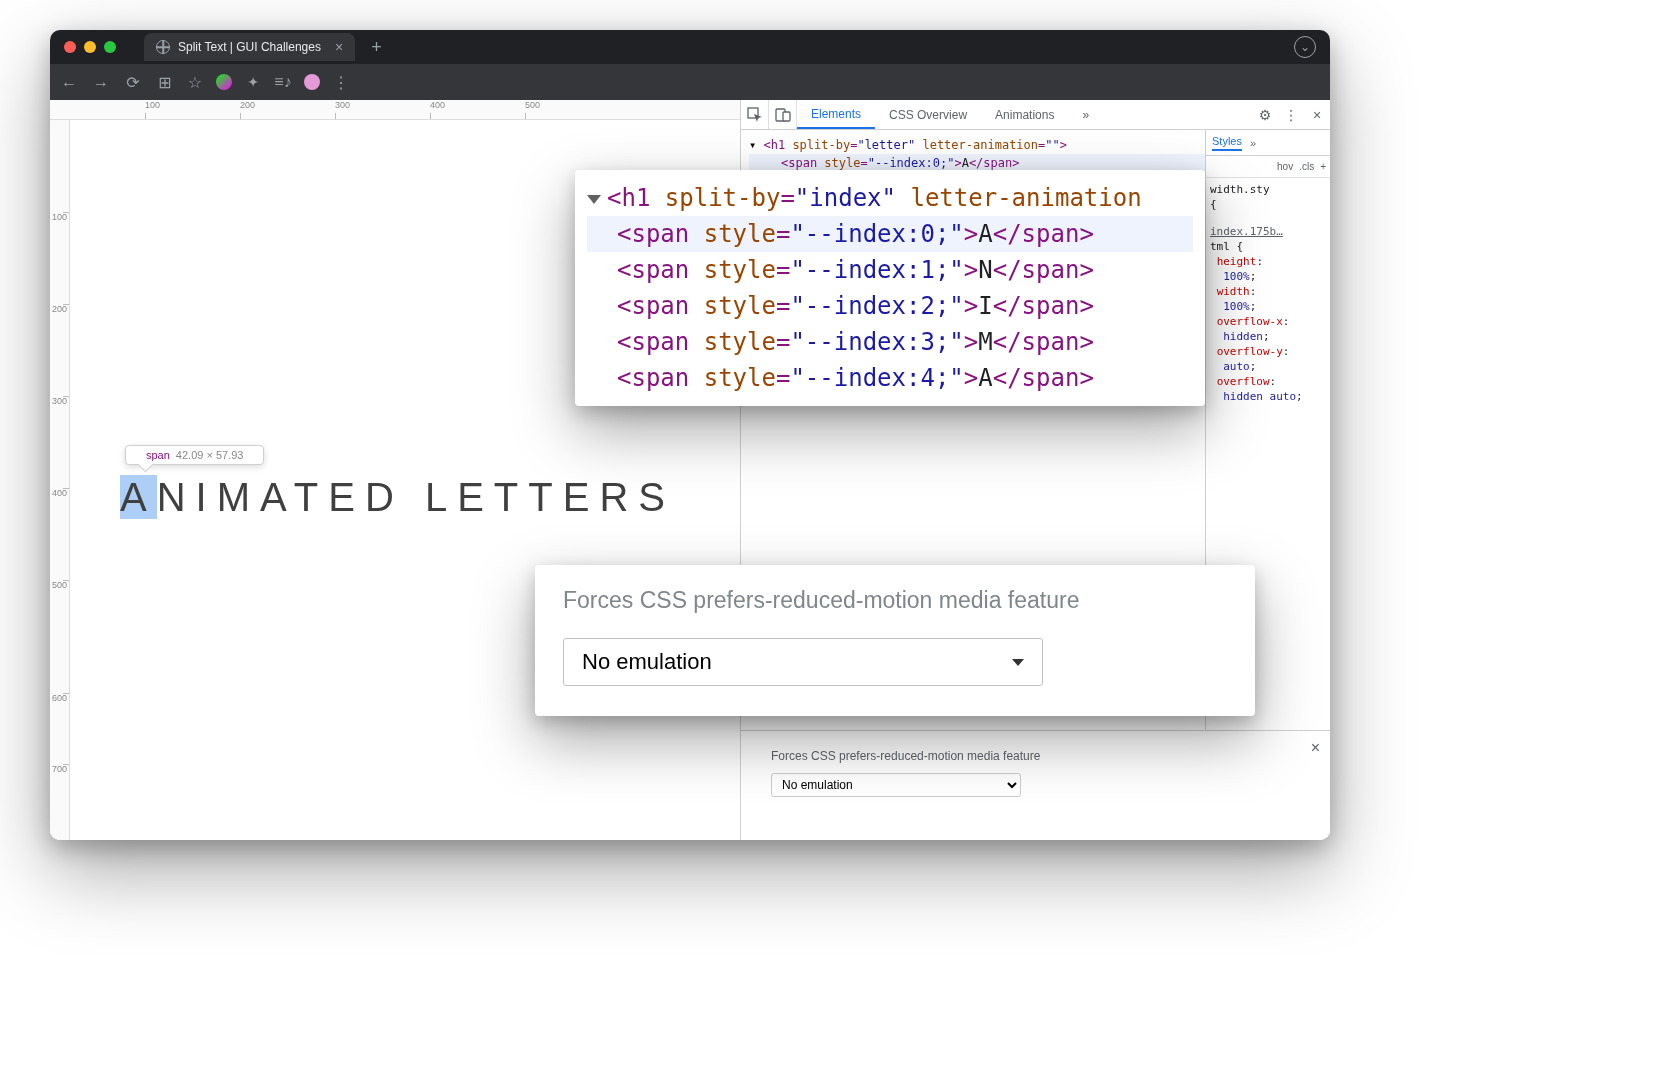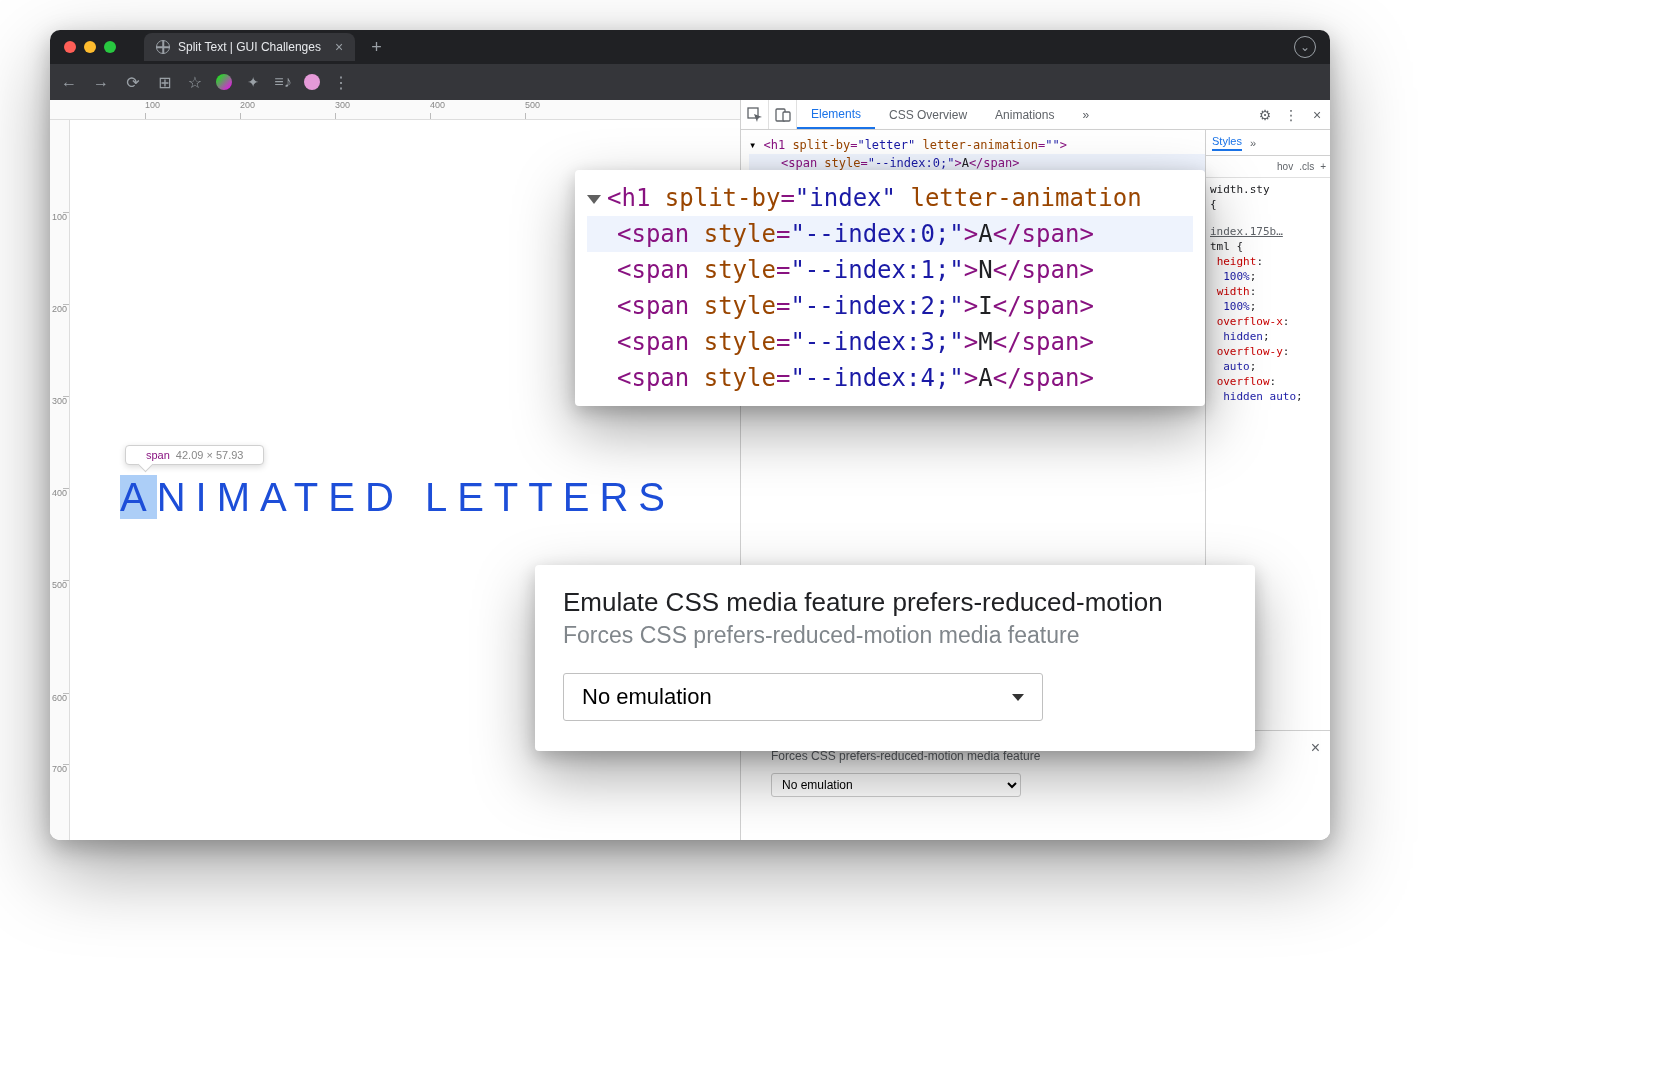--- a/index.html
+++ b/index.html
@@ -44,21 +44,21 @@
 
   
   .rulerH { position:absolute; left:0; top:0; right:590px; height:20px; border-bottom:1px solid #ddd; background:#fafafa; }
   .rulerH .tick{position:absolute;top:0;height:100%;font-size:9px;color:#888;}
   .rulerH .tick::before{content:"";position:absolute;left:0;bottom:0;width:1px;height:6px;background:#bbb;}
   .rulerV { position:absolute; left:0; top:20px; bottom:0; width:20px; border-right:1px solid #ddd; background:#fafafa; }
   .rulerV .tick{position:absolute;left:0;width:100%;font-size:9px;color:#888;text-align:right;padding-right:2px;}
   .rulerV .tick::before{content:"";position:absolute;right:0;top:0;height:1px;width:6px;background:#bbb;}
 
   .pageview { position:absolute; left:20px; top:20px; right:590px; bottom:0; overflow:hidden; }
-  .heading { position:absolute; left:50px; top:355px; font-size:40px; font-weight:200; letter-spacing:10px; color:#1d4ed8; white-space:nowrap; font-family:"Helvetica Neue",Arial,sans-serif;}
+  .heading { position:absolute; left:50px; top:355px; font-size:40px; font-weight:200; letter-spacing:10px; color:#404040; white-space:nowrap; font-family:"Helvetica Neue",Arial,sans-serif;}
   .heading .sel { background:#accef7; }
   .inspect-tip { position:absolute; left:55px; top:325px; background:#fff; border:1px solid #d0d0d0; border-radius:4px; padding:3px 20px; font-size:11px; box-shadow:0 2px 6px rgba(0,0,0,.15); display:flex; gap:6px; align-items:center;}
   .inspect-tip .tag{color:#881280;font-weight:500}
   .inspect-tip .dim{color:#888}
   .inspect-tip::after{content:"";position:absolute;left:14px;bottom:-6px;width:10px;height:10px;background:#fff;border-right:1px solid #d0d0d0;border-bottom:1px solid #d0d0d0;transform:rotate(45deg);}
 
   
   .devtools { position:absolute; right:0; top:0; bottom:0; width:590px; border-left:1px solid #d0d0d0; background:#fff; display:flex; flex-direction:column; }
   .dt-tabs { height:30px; border-bottom:1px solid #d0d0d0; display:flex; align-items:center; font-size:12px; color:#5f6368; }
   .dt-tabs .pick{width:28px;text-align:center;border-right:1px solid #e0e0e0;height:100%;display:flex;align-items:center;justify-content:center}
@@ -257,21 +257,20 @@
     <div id="zoom1rows">
         <div class="row ind sell"><span class="z-tag">&lt;span</span> <span class="z-attr">style</span><span class="z-tag">=</span><span class="z-str">"--index:0;"</span><span class="z-tag">&gt;</span><span class="z-txt">A</span><span class="z-tag">&lt;/span&gt;</span></div>
         <div class="row ind"><span class="z-tag">&lt;span</span> <span class="z-attr">style</span><span class="z-tag">=</span><span class="z-str">"--index:1;"</span><span class="z-tag">&gt;</span><span class="z-txt">N</span><span class="z-tag">&lt;/span&gt;</span></div>
         <div class="row ind"><span class="z-tag">&lt;span</span> <span class="z-attr">style</span><span class="z-tag">=</span><span class="z-str">"--index:2;"</span><span class="z-tag">&gt;</span><span class="z-txt">I</span><span class="z-tag">&lt;/span&gt;</span></div>
         <div class="row ind"><span class="z-tag">&lt;span</span> <span class="z-attr">style</span><span class="z-tag">=</span><span class="z-str">"--index:3;"</span><span class="z-tag">&gt;</span><span class="z-txt">M</span><span class="z-tag">&lt;/span&gt;</span></div>
         <div class="row ind"><span class="z-tag">&lt;span</span> <span class="z-attr">style</span><span class="z-tag">=</span><span class="z-str">"--index:4;"</span><span class="z-tag">&gt;</span><span class="z-txt">A</span><span class="z-tag">&lt;/span&gt;</span></div>
       </div>
   </div>
 
   <div class="zoom2">
-    <h3>Emulate CSS media feature prefers-reduced-motion</h3>
     <div class="sub">Forces CSS prefers-reduced-motion media feature</div>
     <div class="sel-box">
       <span>No emulation</span>
       <span class="tri"></span>
     </div>
   </div>
 
 </div>
 
 </body></html>

